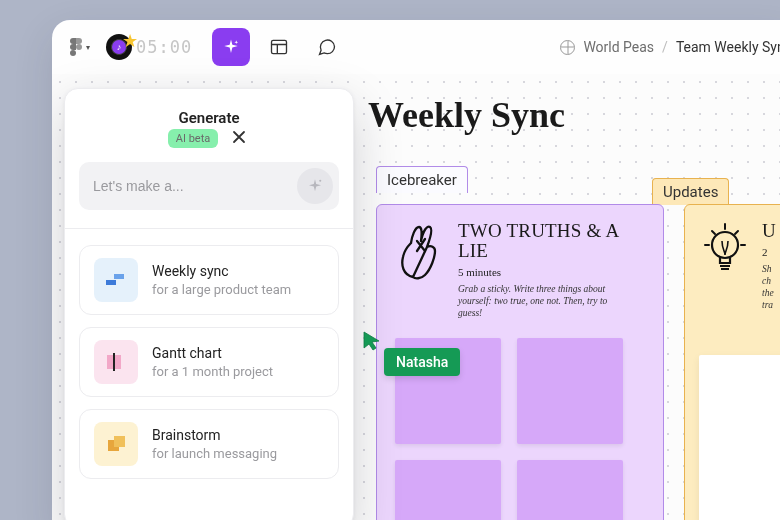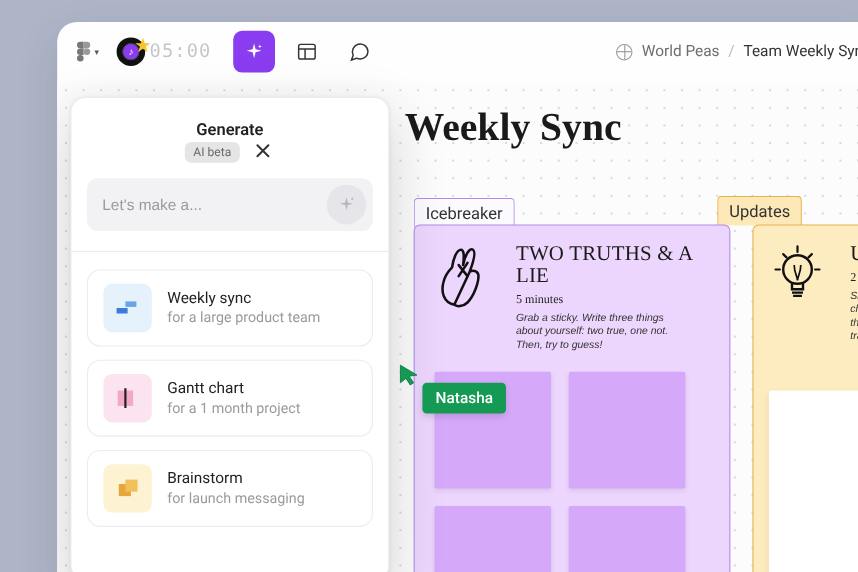--- a/index.html
+++ b/index.html
@@ -130,21 +130,21 @@
   .section-label {
     position:absolute;
     font-size:15px;
     padding:4px 10px;
     border:1.5px solid;
     border-radius:4px;
     background:#fff;
     color:#333;
   }
   .lbl-icebreaker {
-    left:324px; top:106px;
+    left:324px; top:92px;
     border-color:#b18be8;
     border-bottom:none;
     border-radius:4px 4px 0 0;
     background:#fbfbff;
   }
   .lbl-updates {
     left:600px; top:104px;
     border-color:#e8b24f;
     background:#fde8b8;
     border-radius:4px 4px 0 0;
@@ -164,38 +164,38 @@
   }
   .card-updates {
     left:632px; top:130px;
     width:148px; height:340px;
     background:#fdecc0;
     border:1.5px solid #e8b24f;
     overflow:hidden;
   }
 
   .card-head {
-    display:flex; gap:26px; align-items:flex-start;
+    display:flex; gap:15px; align-items:flex-start;
   }
   .fingers-svg { width:48px; height:60px; flex:none; }
   .bulb-svg { width:44px; height:58px; flex:none; }
   .card-title {
     font-family: "Comic Sans MS","Marker Felt", cursive;
     font-size:19px;
     color:#1a1a1a;
     line-height:1.05;
     text-transform:uppercase;
     letter-spacing:0.2px;
   }
   .card-sub {
     font-family: "Comic Sans MS", cursive;
     font-size:11px; color:#222; margin-top:5px;
   }
   .card-desc {
-    font-family: Liberation Sans, sans-serif;
+    font-family: Liberation Serif, serif;
     font-style:italic;
     font-size:9.5px; color:#333; margin-top:6px;
     line-height:1.25;
     max-width:160px;
   }
   .sticky-grid {
     margin-top:18px;
     display:grid;
     grid-template-columns: repeat(2, 106px);
     grid-auto-rows: 106px;
@@ -228,21 +228,21 @@
   }
   .panel-head {
     display:flex; align-items:center; justify-content:center;
     padding: 4px 6px 12px 6px;
     flex-direction: column;
   }
   .panel-title { font-size:15px; font-weight:600; color:#222; }
   .panel-head-right { display:flex; align-items:center; gap:10px; }
   .ai-beta {
     font-size:11px; color:#6a6a6a;
-    background:#e5e5e5;
+    background:#86efac;
     padding:3px 8px; border-radius:6px;
   }
   .close-x { font-size:16px; color:#444; cursor:pointer; padding:2px 4px; }
 
   .prompt-input {
     position:relative;
     height:48px;
     background:#f2f2f4;
     border-radius:10px;
     display:flex; align-items:center;

